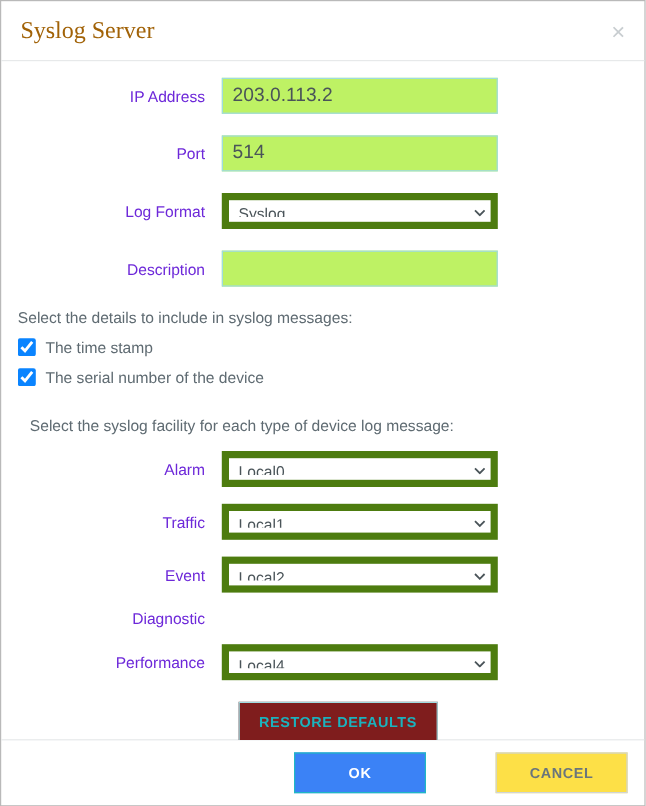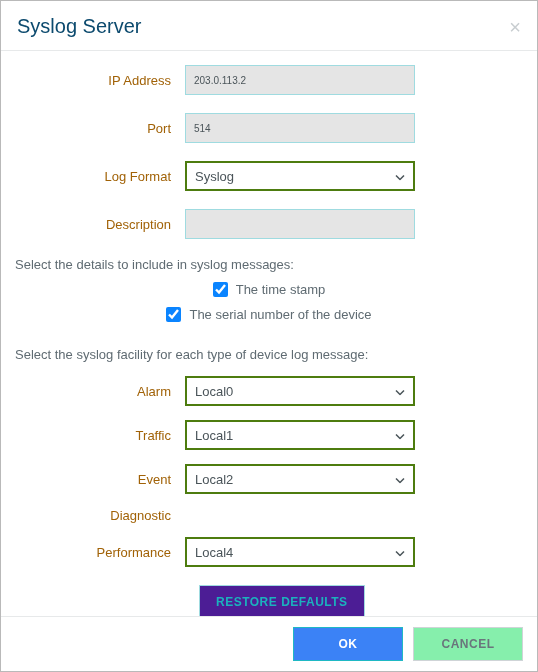--- a/index.html
+++ b/index.html
@@ -21,21 +21,22 @@
   .dialog-header {
     padding: 14px 16px 12px 16px;
     border-bottom: 1px solid #e7e9ea;
     display: flex;
     align-items: center;
     justify-content: space-between;
   }
   .dialog-title {
     font-size: 20px;
     font-weight: 400;
-    color: #0c4a6e;
+    color: #a16207;
+    font-family: Liberation Serif, serif;
   }
   .close-x {
     color: #c8cdd0;
     font-size: 20px;
     cursor: pointer;
     line-height: 1;
   }
   .dialog-body {
     flex: 1;
     padding: 14px 14px 10px 14px;
@@ -44,42 +45,42 @@
   .form-row {
     display: flex;
     align-items: center;
     margin-bottom: 18px;
   }
   .form-row.tight { margin-bottom: 14px; }
   .form-label {
     width: 170px;
     text-align: right;
     padding-right: 14px;
-    color: #a16207;
+    color: #6d28d9;
     font-size: 13px;
   }
   .form-control {
     width: 230px;
     height: 30px;
     border: 1px solid #9fdbe0;
-    background: #e5e5e5;
+    background: #bef264;
     padding: 4px 8px;
-    font-size: 10px;
+    font-size: 16px;
     color: #4a5459;
     font-family: inherit;
     outline: none;
   }
   .select-wrap {
     position: relative;
     width: 230px;
   }
   .select-wrap select {
     width: 100%;
     height: 30px;
-    border: 2px solid #4d7c0f;
+    border: 6px solid #4d7c0f;
     background: #fff;
     padding: 4px 26px 4px 8px;
     font-size: 13px;
     color: #4a5459;
     font-family: inherit;
     appearance: none;
     -webkit-appearance: none;
     -moz-appearance: none;
     outline: none;
   }
@@ -93,40 +94,39 @@
   }
   .section-text {
     color: #5f6b72;
     font-size: 13px;
     margin: 2px 0 10px 0;
   }
   .check-row {
     display: flex;
     align-items: center;
     margin: 0 0 10px 0;
-    justify-content: center;
   }
   .check-row input[type="checkbox"] {
     width: 15px;
     height: 15px;
     margin: 0 8px 0 0;
     accent-color: #0a84ff;
   }
   .check-row label {
     color: #5f6b72;
     font-size: 13px;
   }
   .restore-row {
     display: flex;
     margin-top: 4px;
   }
   .restore-spacer { width: 184px; }
   .btn-outline {
     border: 1px solid #9fdbe0;
-    background: #4c1d95;
+    background: #7f1d1d;
     color: #1bb2bd;
     font-weight: 700;
     font-size: 12px;
     letter-spacing: 0.5px;
     padding: 9px 16px;
     cursor: pointer;
     font-family: inherit;
   }
   .dialog-footer {
     border-top: 1px solid #e7e9ea;
@@ -142,31 +142,32 @@
     font-weight: 700;
     font-size: 12px;
     letter-spacing: 0.5px;
     padding: 9px 0;
     width: 110px;
     text-align: center;
     cursor: pointer;
     font-family: inherit;
   }
   .btn-secondary {
-    background: #86efac;
+    background: #fde047;
     border: 1px solid #cfd4d7;
     color: #6a757c;
     font-weight: 700;
     font-size: 12px;
     letter-spacing: 0.5px;
     padding: 9px 0;
     width: 110px;
     text-align: center;
     cursor: pointer;
     font-family: inherit;
+    margin-left: 48px;
   }
 </style>
 </head>
 <body>
 
 <div class="dialog">
 
   <div class="dialog-header">
     <div class="dialog-title">Syslog Server</div>
     <div class="close-x">×</div>
@@ -208,21 +209,21 @@
     <div class="check-row">
       <input type="checkbox" checked="" style="">
       <label>The time stamp</label>
     </div>
 
     <div class="check-row" style="margin-bottom:25px;">
       <input type="checkbox" checked="" style="">
       <label>The serial number of the device</label>
     </div>
 
-    <div class="section-text" style="margin-bottom:14px;">Select the syslog facility for each type of device log message:</div>
+    <div class="section-text" style="margin-bottom:14px;margin-left:10px;">Select the syslog facility for each type of device log message:</div>
 
     <div class="form-row tight">
       <div class="form-label">Alarm</div>
       <div class="select-wrap">
         <select><option>Local0</option></select>
         <span class="select-caret"><svg width="10" height="6" viewBox="0 0 10 6">
               <path d="M1 1 L5 5 L9 1" fill="none" stroke="#4a5459" stroke-width="1.5"></path>
             </svg></span>
       </div>
     </div>

